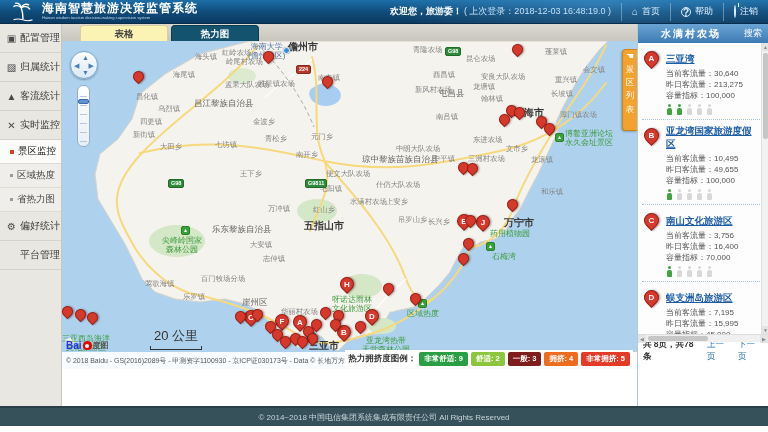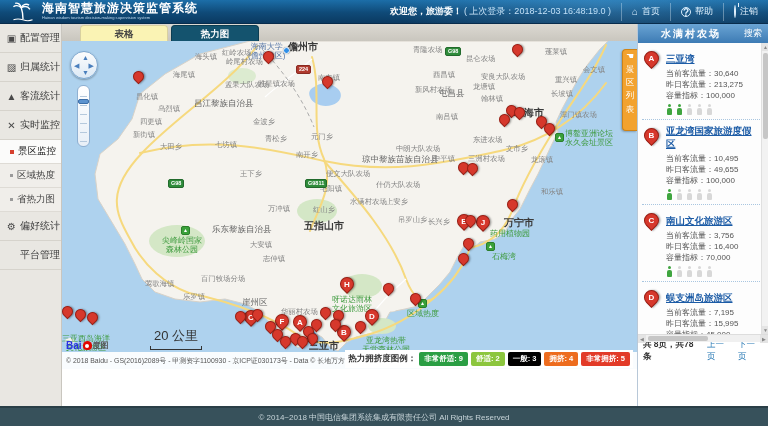--- a/index.html
+++ b/index.html
@@ -475,21 +475,21 @@
 
         <div class="map-bottom">
           <span class="attribution">© 2018 Baidu - GS(2016)2089号 - 甲测资字1100930 - 京ICP证030173号 - Data © 长地万方</span>
         </div>
 
         <div class="legend">
           <span class="ltitle">热力拥挤度图例：</span>
           <span id="legend-chips" style="display:flex;gap:3px">
               <span class="chip" style="background: rgb(42, 158, 68);">非常舒适: 9</span>
               <span class="chip" style="background: rgb(140, 198, 62);">舒适: 2</span>
-              <span class="chip" style="background: #000000;">一般: 3</span>
+              <span class="chip" style="background: #7f1d1d;">一般: 3</span>
               <span class="chip" style="background: rgb(237, 108, 30);">拥挤: 4</span>
               <span class="chip" style="background: rgb(226, 59, 40);">非常拥挤: 5</span>
             </span>
         </div>
 
         <div class="vtab" id="vtab">
           <span class="hand">☚</span>
         <span class="ch">景</span>
             <span class="ch">区</span>
             <span class="ch">列</span>

